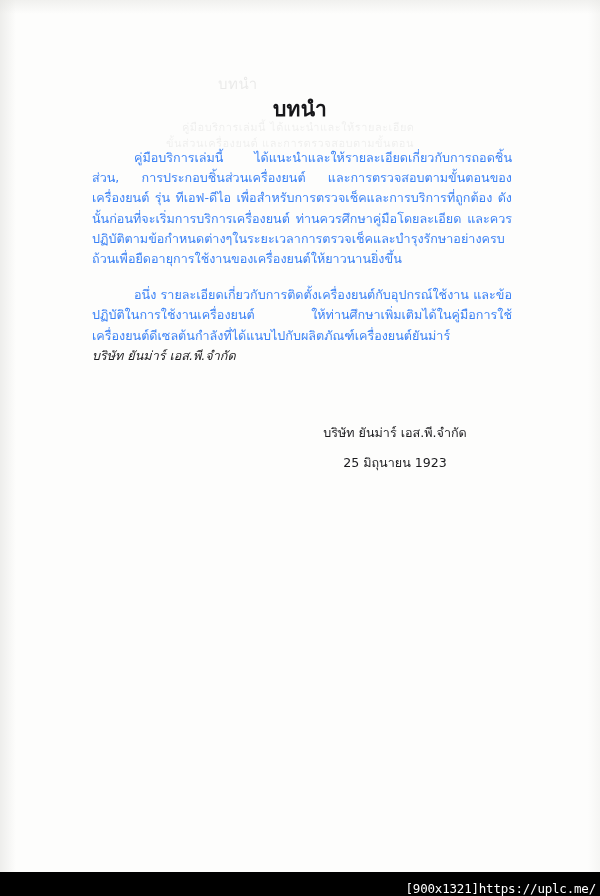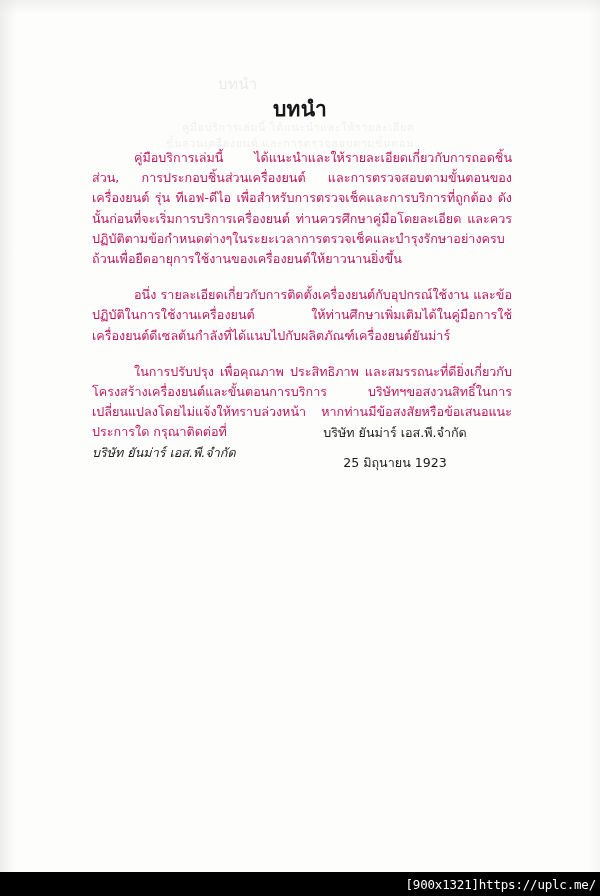--- a/index.html
+++ b/index.html
@@ -66,21 +66,21 @@
     position: absolute;
     left: 92px;
     top: 148px;
     width: 420px;
   }
 
   .para {
     margin: 0 0 0 0;
     font-size: 12.6px;
     line-height: 20.2px;
-    color: #be185d;
+    color: #3b82f6;
     text-align: justify;
     text-justify: inter-word;
     text-indent: 42px;
   }
   .para + .para { margin-top: 16px; }
 
   .para-line-italic {
     font-size: 12.6px;
     line-height: 20.2px;
     color: #1b1b1e;
@@ -103,21 +103,21 @@
 
   
   #footer-bar {
     position: absolute;
     left: 0;
     top: 872px;
     width: 600px;
     height: 24px;
     background: #000000;
     display: flex;
-    align-items: center;
+    align-items: flex-end;
     justify-content: flex-end;
     box-sizing: border-box;
     padding-right: 4px;
   }
   #footer-watermark {
     color: #ffffff;
     font-family: "DejaVu Sans Mono", "Liberation Mono", monospace;
     font-size: 12.5px;
     letter-spacing: -0.2px;
     white-space: nowrap;
@@ -132,21 +132,20 @@
 
   <div class="ghost g-title" style="left:218px; top:72px;">บทนำ</div>
   <div class="ghost" style="left:182px; top:118px;">คู่มือบริการเล่มนี้ ได้แนะนำและให้รายละเอียด</div>
   <div class="ghost" style="left:166px; top:134px;">ขั้นส่วนเครื่องยนต์ และการตรวจสอบตามขั้นตอน</div>
 
   <div id="doc-title">บทนำ</div>
 
   <div id="body-copy">
     <p class="para">คู่มือบริการเล่มนี้ ได้แนะนำและให้รายละเอียดเกี่ยวกับการถอดชิ้นส่วน, การประกอบชิ้นส่วนเครื่องยนต์ และการตรวจสอบตามขั้นตอนของเครื่องยนต์ รุ่น ทีเอฟ-ดีไอ เพื่อสำหรับการตรวจเช็คและการบริการที่ถูกต้อง ดังนั้นก่อนที่จะเริ่มการบริการเครื่องยนต์ ท่านควรศึกษาคู่มือโดยละเอียด และควรปฏิบัติตามข้อกำหนดต่างๆในระยะเวลาการตรวจเช็คและบำรุงรักษาอย่างครบถ้วนเพื่อยืดอายุการใช้งานของเครื่องยนต์ให้ยาวนานยิ่งขึ้น</p>
     <p class="para">อนึ่ง รายละเอียดเกี่ยวกับการติดตั้งเครื่องยนต์กับอุปกรณ์ใช้งาน และข้อปฏิบัติในการใช้งานเครื่องยนต์ ให้ท่านศึกษาเพิ่มเติมได้ในคู่มือการใช้เครื่องยนต์ดีเซลต้นกำลังที่ได้แนบไปกับผลิตภัณฑ์เครื่องยนต์ยันม่าร์</p>
-    <p class="para">ในการปรับปรุง เพื่อคุณภาพ ประสิทธิภาพ และสมรรถนะที่ดียิ่งเกี่ยวกับโครงสร้างเครื่องยนต์และขั้นตอนการบริการ  บริษัทฯขอสงวนสิทธิ์ในการเปลี่ยนแปลงโดยไม่แจ้งให้ทราบล่วงหน้า  หากท่านมีข้อสงสัยหรือข้อเสนอแนะประการใด กรุณาติดต่อที่</p>
     <div class="para-line-italic">บริษัท ยันม่าร์ เอส.พี.จำกัด</div>
   </div>
 
   <div id="signature-block">
     <div class="sig-line">บริษัท ยันม่าร์ เอส.พี.จำกัด</div>
     <div class="sig-line">25 มิถุนายน 1923</div>
   </div>
 
 </div>
 

